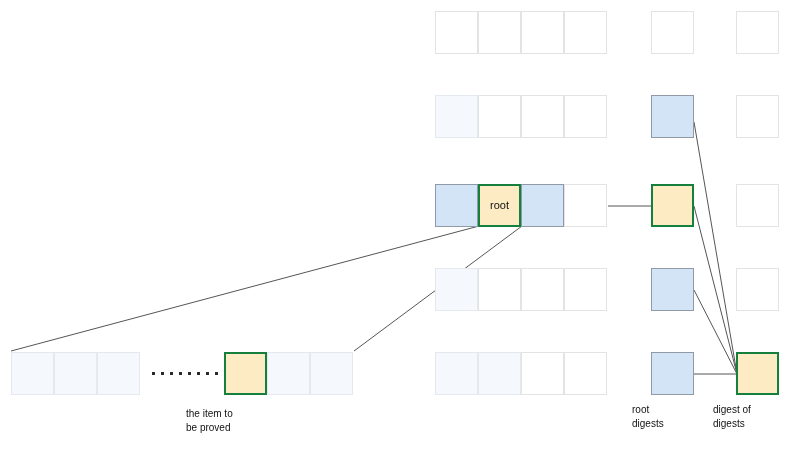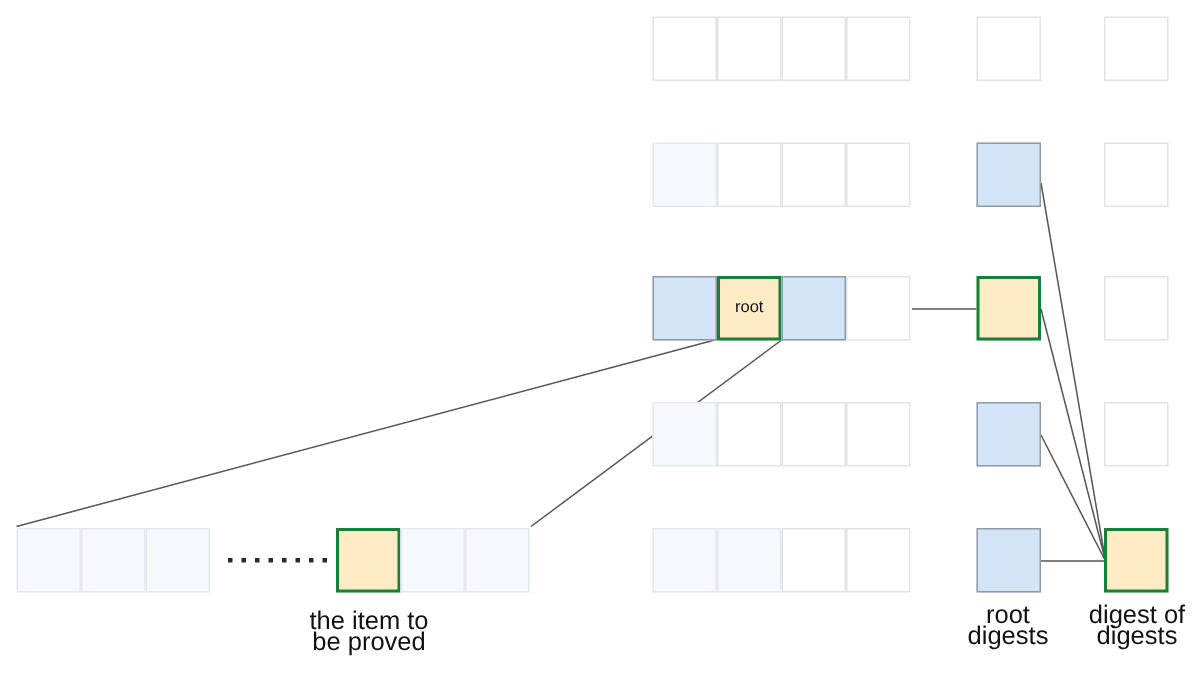--- a/index.html
+++ b/index.html
@@ -46,23 +46,22 @@
     display: flex;
     align-items: center;
     justify-content: center;
     font-size: 11px;
     color: #111111;
     line-height: 1;
   }
 
   .caption {
     position: absolute;
-    font-size: 17px;
+    font-size: 10px;
     color: #111111;
-    text-align: center;
     line-height: 14px;
     white-space: pre-line;
   }
 
   .ellipsis {
     position: absolute;
     display: flex;
     align-items: center;
     gap: 6px;
   }

